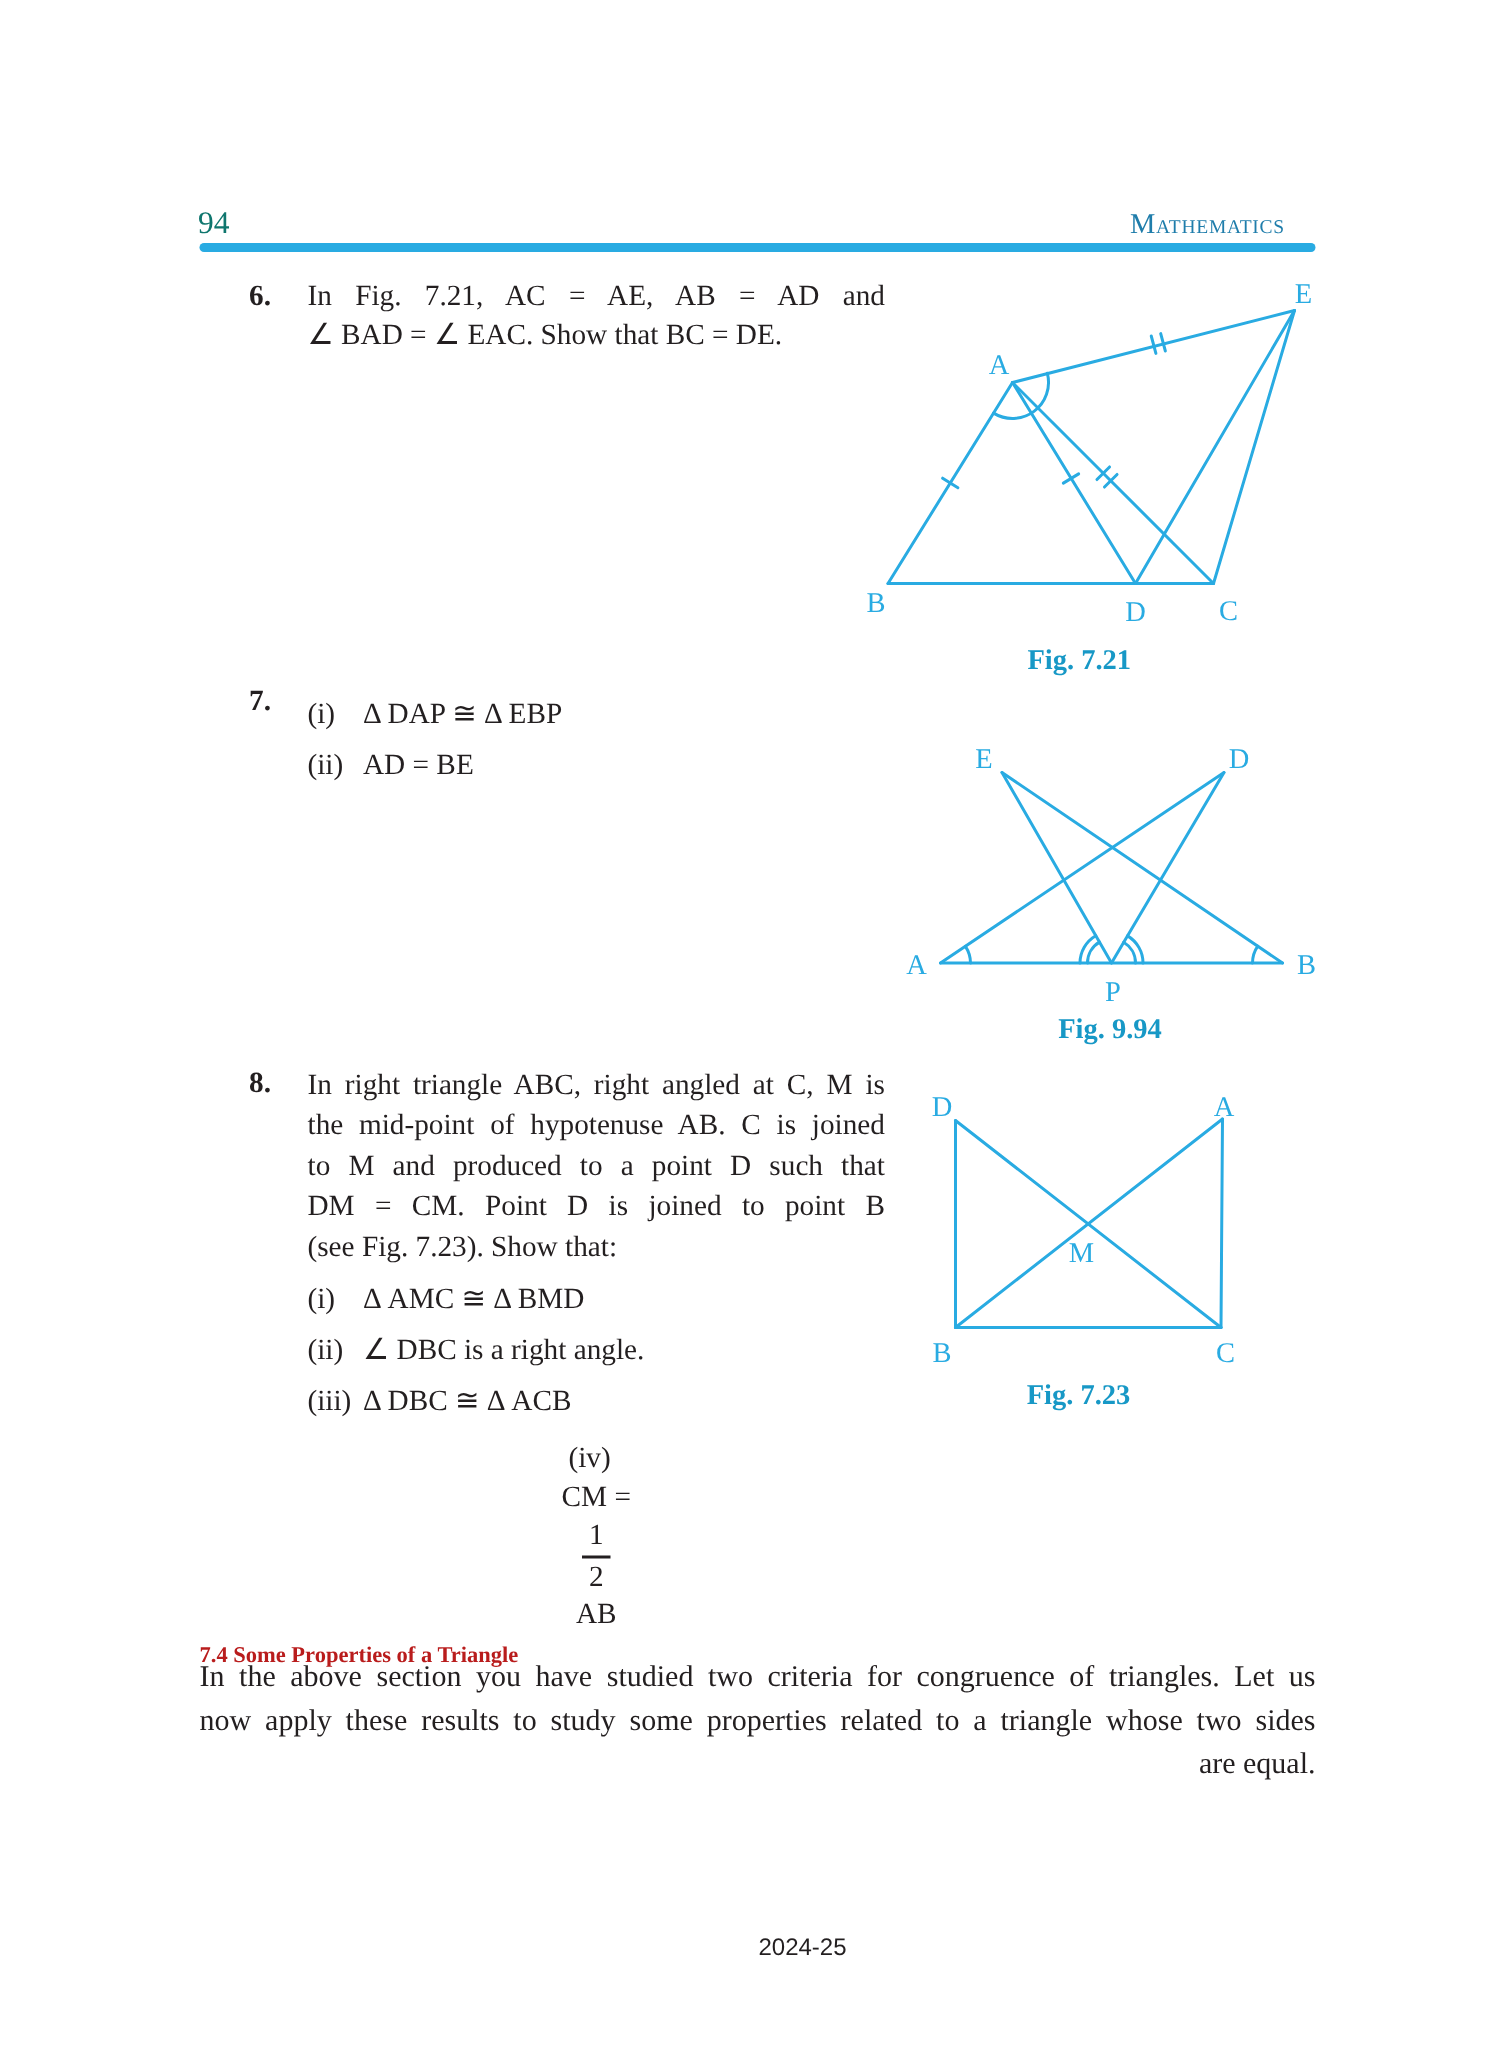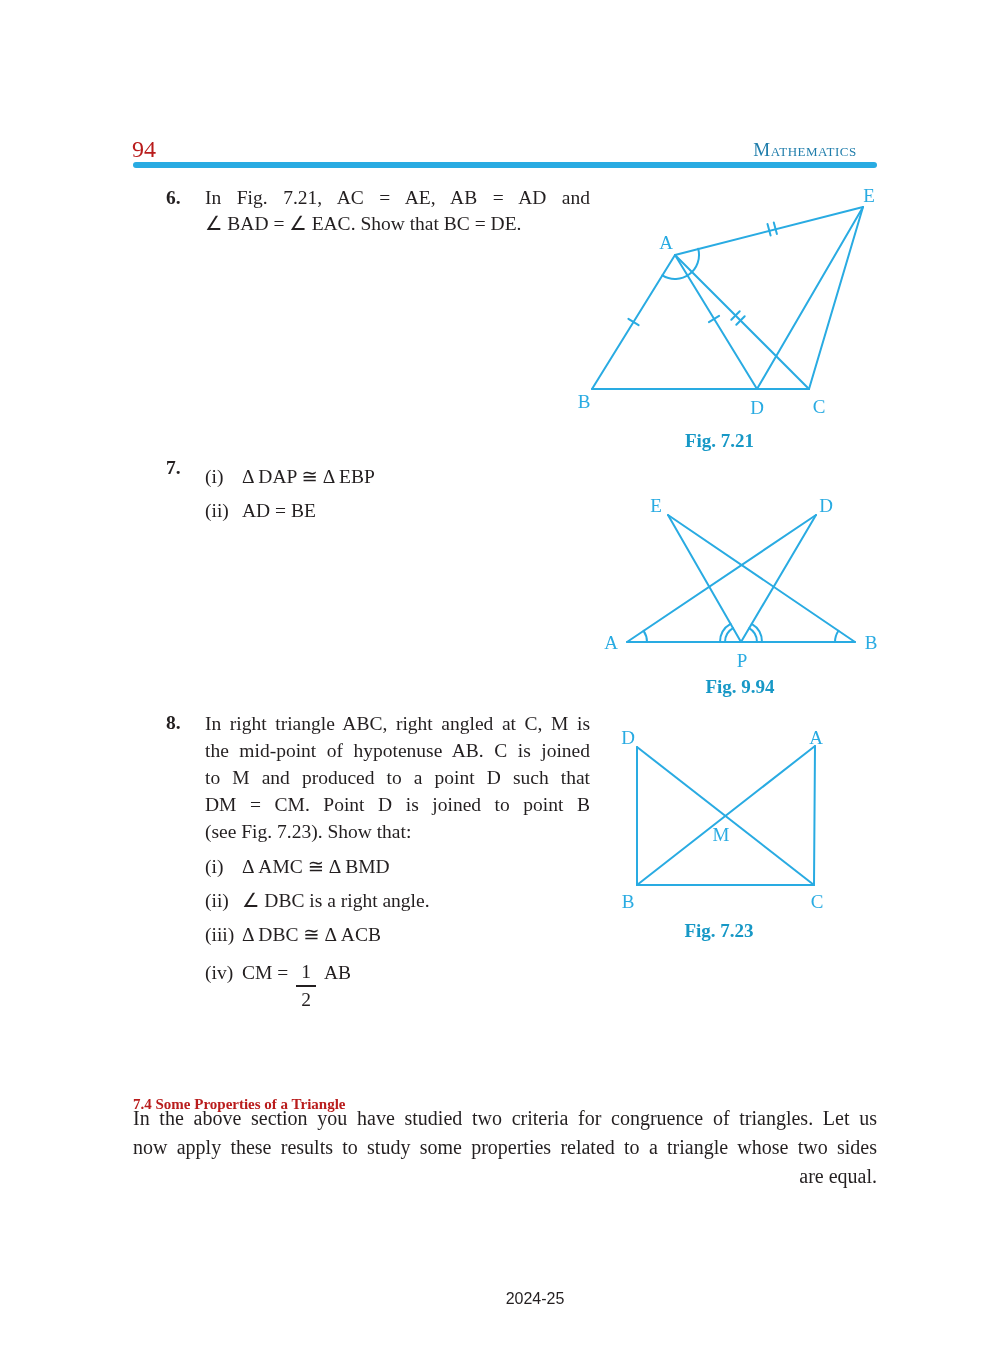--- a/index.html
+++ b/index.html
@@ -3,35 +3,35 @@
 <meta charset="utf-8">
 <style>
   html,body{margin:0;padding:0;}
   body{
     width:1008px;height:1365px;background:#ffffff;position:relative;
     font-family:"Liberation Serif", serif;color:#231f20;overflow:hidden;
   }
   .abs{position:absolute;}
 
   
-  .page-num{left:132px;top:136px;font-size:24px;color:#b91c1c;}
+  .page-num{left:132px;top:136px;font-size:21px;color:#0f766e;}
   .header-title{left:733px;top:139px;width:144px;text-align:center;font-size:19px;
     color:#1f7dab;font-variant:small-caps;letter-spacing:.5px;}
   .header-rule{left:133px;top:162px;width:744px;height:6px;background:#29abe2;border-radius:3px;}
 
   
   .problem{position:absolute;}
   .pnum{position:absolute;left:0;top:0;font-weight:700;font-size:19.5px;line-height:26px;}
   .plines{margin-left:39px;}
   .line{font-size:19.5px;line-height:26px;white-space:normal;}
   .lh27 .line{line-height:27px;}
   .just{text-align:justify;text-align-last:justify;}
   .subitem{margin-left:39px;margin-top:8px;font-size:19.5px;line-height:26px;display:flex;}
   .subitem .marker{display:inline-block;min-width:37px;flex:0 0 auto;}
-  .subitem-frac{margin-top:12px;}
+  .subitem-frac{align-items:center;margin-top:12px;flex-direction:column;}
   .frac{display:inline-flex;flex-direction:column;align-items:center;margin:0 8px;
     font-size:19.5px;line-height:24px;}
   .frac .num{border-bottom:2px solid #231f20;padding:0 5px 1px;}
   .frac .den{padding-top:1px;}
 
   
   .fig-caption{font-weight:700;font-size:19px;color:#1798c6;text-align:center;}
   svg text{font-family:"Liberation Serif", serif;font-size:19px;fill:#29abe2;}
   svg .stroke{stroke:#29abe2;stroke-width:2;fill:none;stroke-linecap:round;}
 

